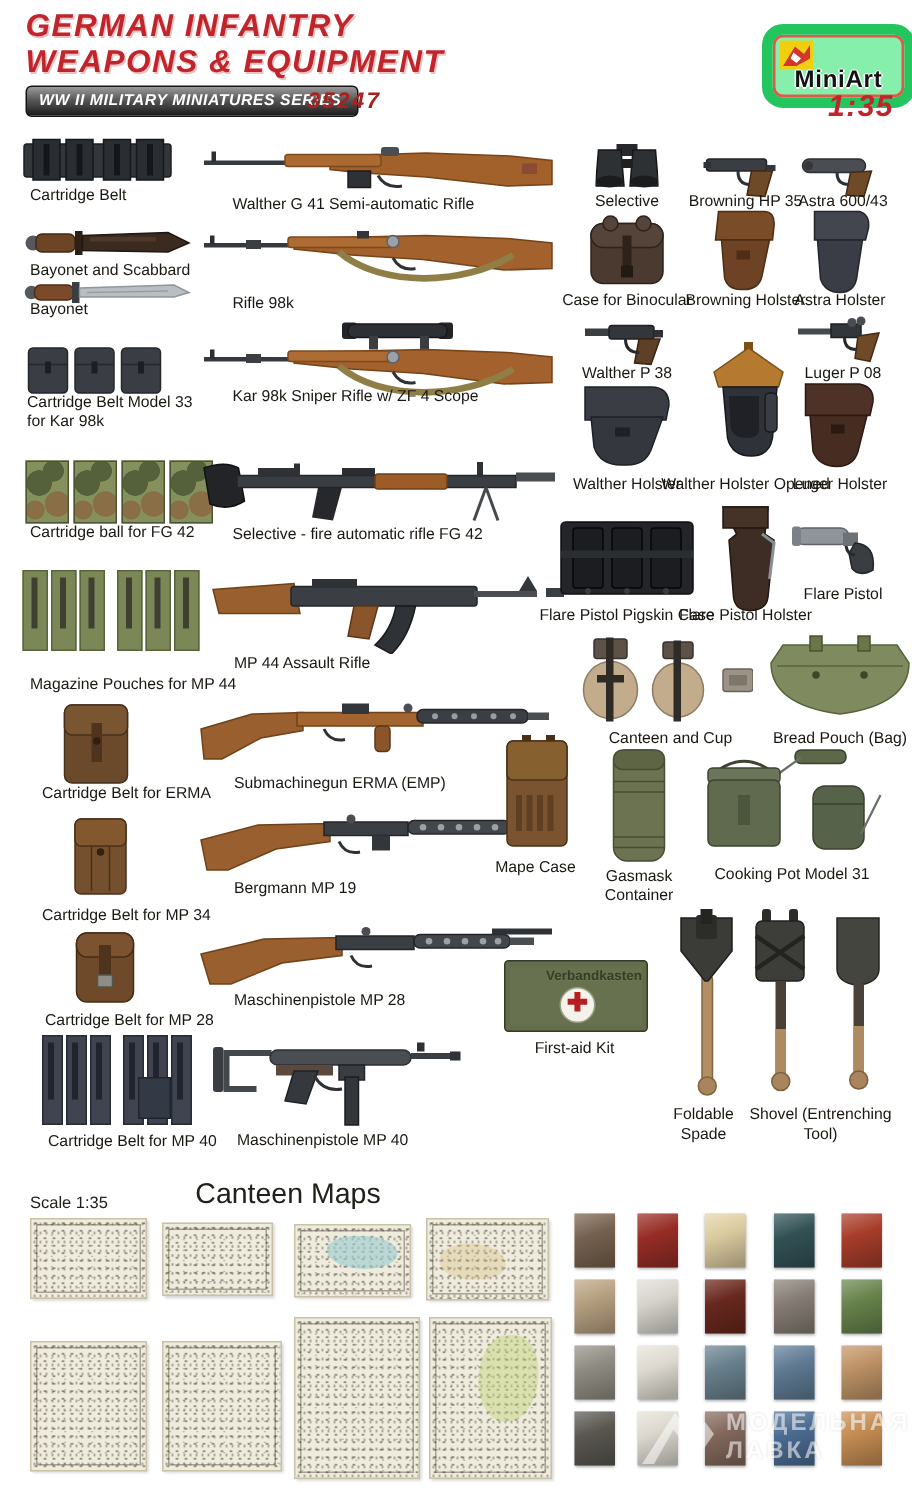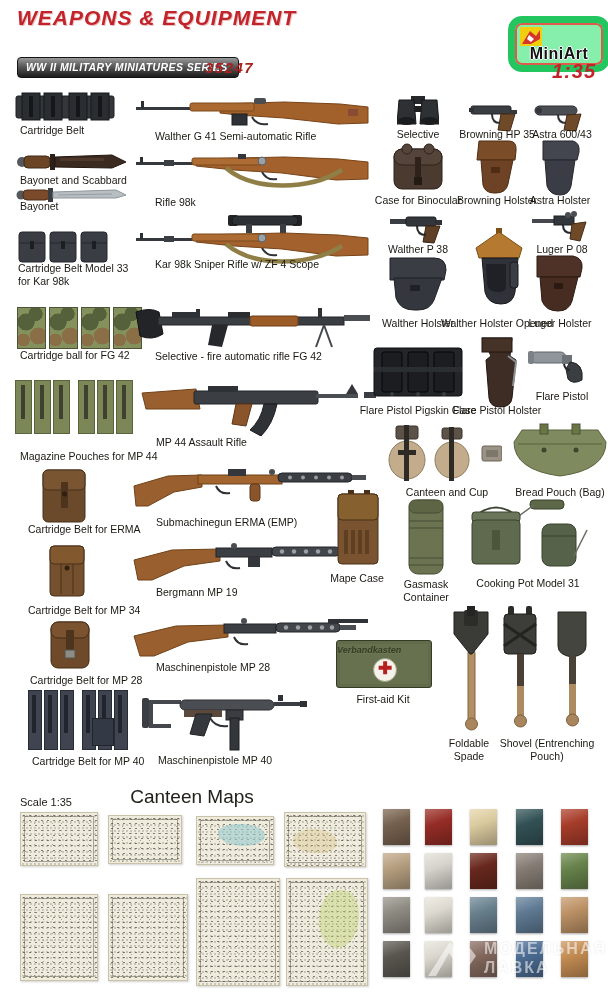--- a/index.html
+++ b/index.html
@@ -55,39 +55,40 @@
     background:rgba(196,210,120,.45);border-radius:50% 40% 55% 45%;}
   .map.ty::before{content:"";position:absolute;left:10%;top:30%;width:55%;height:45%;
     background:rgba(214,190,120,.35);border-radius:45% 55% 40% 50%;}
   
   .mag{position:absolute;width:27px;height:36px;box-shadow:0 1px 2px rgba(0,0,0,.35);}
   .mag::after{content:"";position:absolute;inset:0;
     background:linear-gradient(160deg,rgba(255,255,255,.28),rgba(0,0,0,.06) 40%,rgba(0,0,0,.3) 92%);}
   
   .fakit{position:absolute;width:94px;height:46px;background:#68714f;border:1px solid #333a26;
     border-radius:3px;box-shadow:inset 0 0 0 3px #5c654580;}
-  .fakit .fa-txt{position:absolute;top:4px;left:0;right:3px;text-align:left;font-weight:bold;
-    font-style:italic;font-size:9px;color:#343e25;text-shadow:0 1px 0 #7d866080;}
+  .fakit .fa-txt{position:absolute;top:4px;left:0;right:3px;text-align:right;font-weight:bold;
+    font-size:9px;color:#343e25;text-shadow:0 1px 0 #7d866080;}
   .fakit .fa-circ{position:absolute;left:36px;top:17px;width:22px;height:22px;background:#f4f2ea;
     border-radius:50%;border:1px solid #9aa080;}
   .fakit .fa-cross{position:absolute;left:0;top:-1px;width:22px;height:22px;color:#b51f1f;
     font-size:17px;line-height:22px;text-align:center;font-weight:bold;}
   
   .wm{position:absolute;left:426px;top:936px;display:flex;align-items:center;gap:6px;
       color:#fff;opacity:.55;pointer-events:none;}
   .wm .wm-txt{font-weight:bold;font-size:16px;letter-spacing:2px;line-height:1.2;
       text-shadow:0 0 2px rgba(90,90,90,.35);}
   svg{display:block;}
 </style>
 </head>
 <body>
 
 <div id="sheet">
 
   <div class="title">
+    <div>GERMAN INFANTRY</div>
     <div>WEAPONS &amp; EQUIPMENT</div>
   </div>
   <div class="series">WW II MILITARY MINIATURES  SERIES</div>
   <div class="code">35247</div>
   <div class="logo">
     <div class="sq">
       <svg width="22" height="19" viewBox="0 0 22 19">
           <path d="M2,17 L10,4 L16,9 L20,3 L20,12 L11,17 Z" fill="#d5362b"></path>
           <path d="M9,8 l5,4 -3,3 -4,-3 z" fill="#fff"></path>
         </svg>
@@ -609,21 +610,21 @@
       <rect x="17" y="80" width="7" height="32" fill="#ad8a5f"></rect>
       <circle cx="20.5" cy="115" r="6" fill="#a8855c" stroke="#7c5f3c"></circle>
     </svg>
     <svg width="36" height="126" viewBox="0 0 36 126">
       <path d="M4,6 h28 v34 q0,9 -14,11 q-14,-2 -14,-11 z" fill="#45453f" stroke="#26261f"></path>
       <rect x="15" y="50" width="7" height="62" fill="#4a4238"></rect>
       <rect x="15" y="78" width="7" height="34" fill="#ad8a5f"></rect>
       <circle cx="18.5" cy="114" r="6" fill="#a8855c" stroke="#7c5f3c"></circle>
     </svg>
   </div>
-  <div class="lbl ctr" style="left:488px;top:737px;width:118px">Shovel (Entrenching Pouch)</div>
+  <div class="lbl ctr" style="left:488px;top:737px;width:118px">Shovel (Entrenching Tool)</div>
 
   <div class="note" style="left:20px;top:796px">Scale 1:35</div>
   <div class="sec-title" style="left:92px;top:786px;width:200px">Canteen Maps</div>
 
   <div class="map" style="left:20px;top:812px;width:76px;height:52px"></div>
   <div class="map" style="left:108px;top:815px;width:72px;height:47px"></div>
   <div class="map tb" style="left:196px;top:816px;width:76px;height:47px"></div>
   <div class="map ty" style="left:284px;top:812px;width:80px;height:53px"></div>
   <div class="map" style="left:20px;top:894px;width:76px;height:85px"></div>
   <div class="map" style="left:108px;top:894px;width:78px;height:85px"></div>

